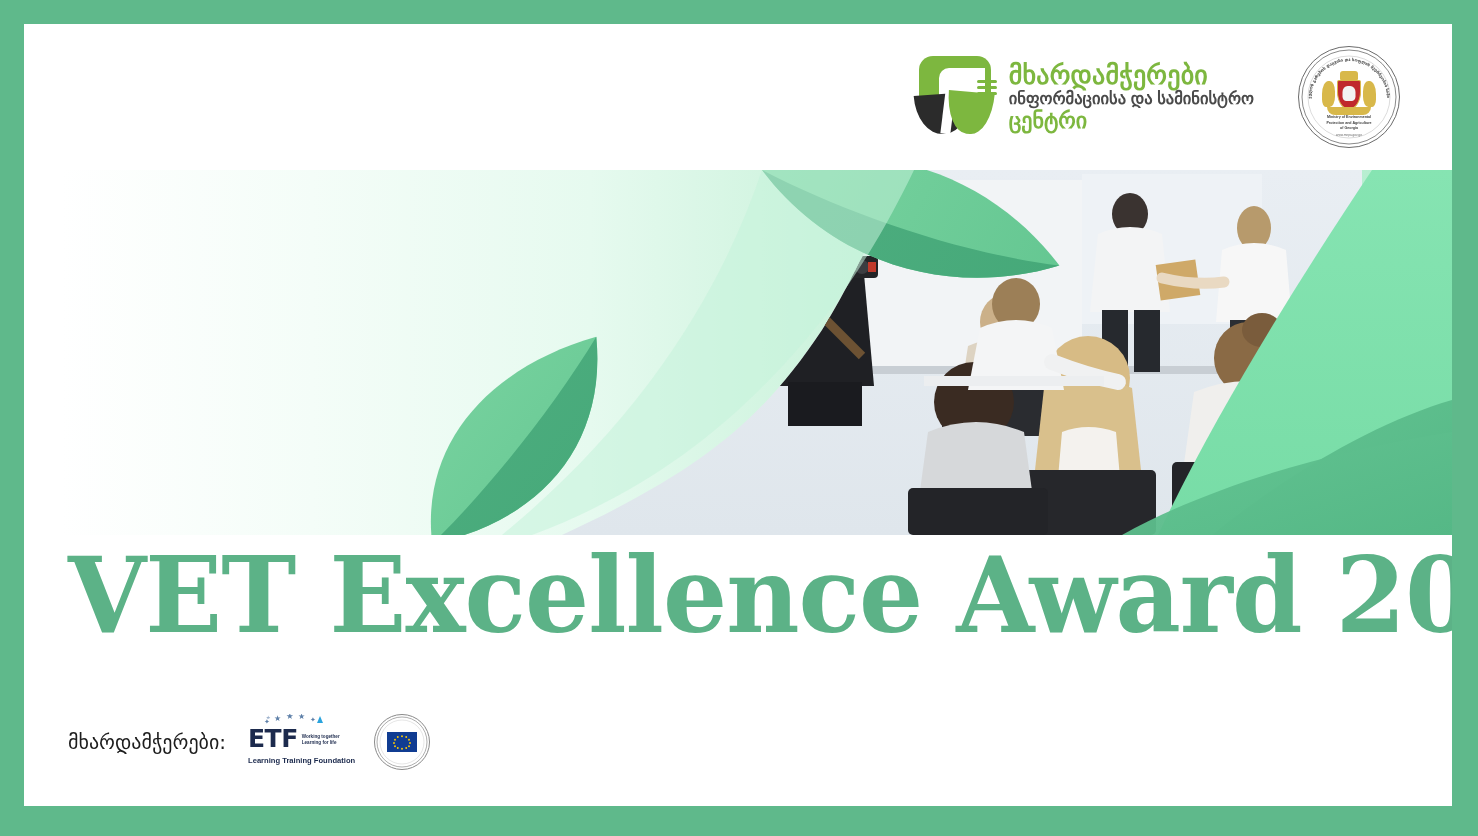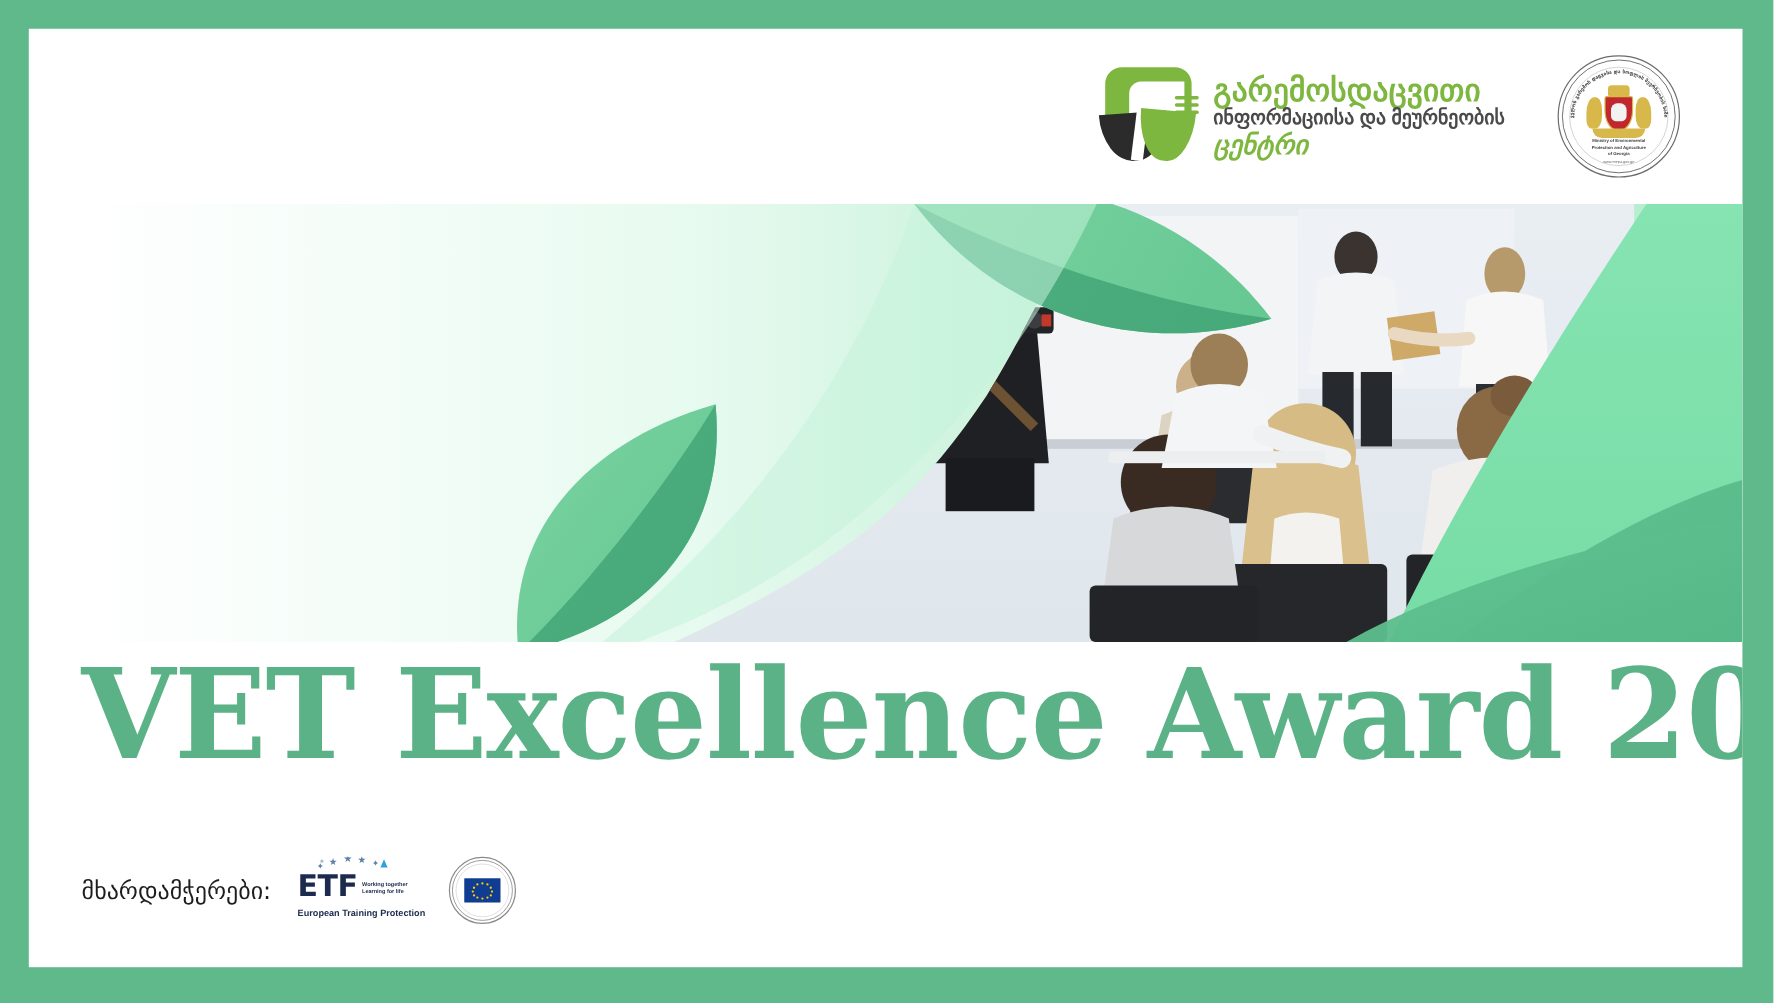--- a/index.html
+++ b/index.html
@@ -122,21 +122,20 @@
     color: #4a4a4a;
     margin-top: 1px;
     white-space: nowrap;
   }
   .eiec-l3 {
     font-size: 22px;
     font-weight: 700;
     color: #7DB73F;
     margin-top: 1px;
     white-space: nowrap;
-    font-style: italic;
   }
 
   
   .ministry-emblem {
     position: relative;
     width: 100px;
     height: 100px;
     border-radius: 50%;
     background: #ffffff;
     border: 1.6px solid #6b6b6b;
@@ -353,22 +352,22 @@
           <div class="stripes">
               <i></i>
               <i></i>
               <i></i>
             </div>
           <div class="leaf-dark"></div>
           <div class="leaf-white"></div>
           <div class="leaf-green"></div>
         </div>
         <div class="eiec-words">
-          <div class="eiec-l1">გარემოსდაცვითი</div>
-          <div class="eiec-l2">ინფორმაციისა და მეურნეობის</div>
+          <div class="eiec-l1">მხარდამჭერები</div>
+          <div class="eiec-l2">ინფორმაციისა და სამინისტრო</div>
           <div class="eiec-l3">ცენტრი</div>
         </div>
       </div>
 
       <div class="ministry-emblem">
         <svg class="ring-text" width="100" height="100" viewBox="0 0 100 100">
           <defs>
             <path id="ministryArc" d="M 12,52 A 38,38 0 0 1 88,52"></path>
           </defs>
           <circle cx="50" cy="50" r="47" fill="none" stroke="#6b6b6b" stroke-width="0.8"></circle>
@@ -541,21 +540,21 @@
           </g>
           <path d="M 58,2 L 61,9 L 55,9 Z" fill="#2aa3dd"></path>
         </svg>
         <div class="etf-word">
           <span class="etf-big">ETF</span>
           <span class="etf-tag">
             <span>Working together</span><br>
             <span>Learning for life</span>
           </span>
         </div>
-        <div class="etf-sub">European Training Protection</div>
+        <div class="etf-sub">Learning Training Foundation</div>
       </div>
 
       <div class="eu-emblem">
         <svg class="eu-ring-text" width="54" height="54" viewBox="0 0 54 54">
           <circle cx="27" cy="27" r="25" fill="none" stroke="#8a8a8a" stroke-width="0.7"></circle>
           <circle cx="27" cy="27" r="22" fill="none" stroke="#bdbdbd" stroke-width="0.4"></circle>
         </svg>
         <div class="eu-flag">
           <svg width="30" height="20" viewBox="0 0 30 20">
             <rect width="30" height="20" fill="#103C92"></rect>

